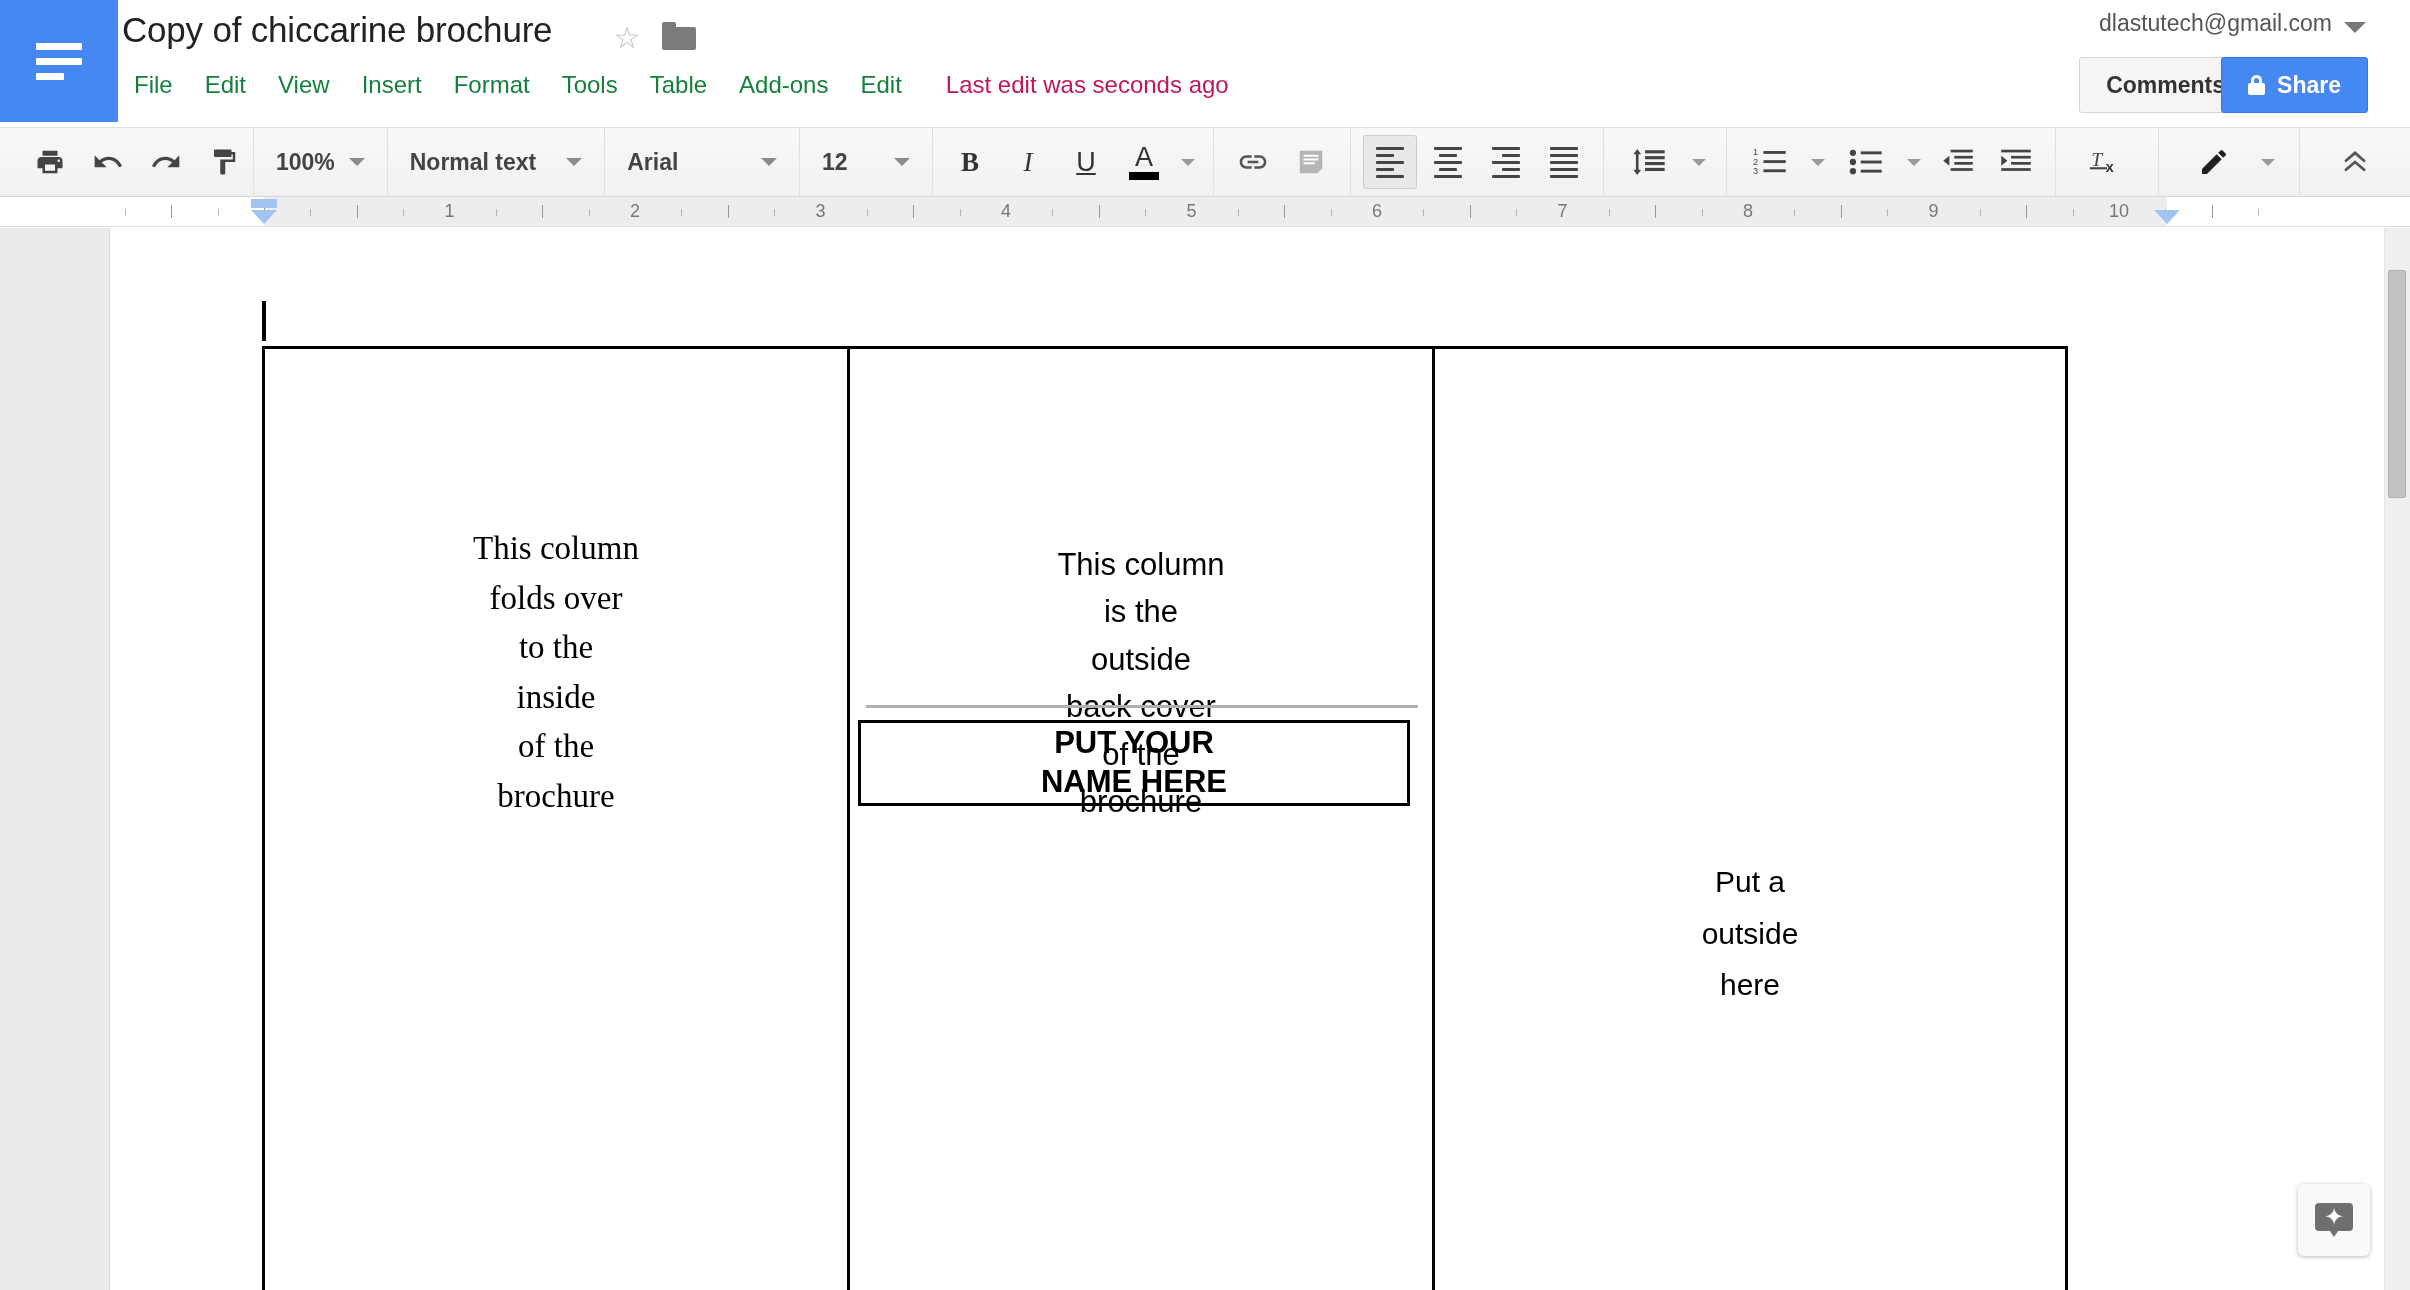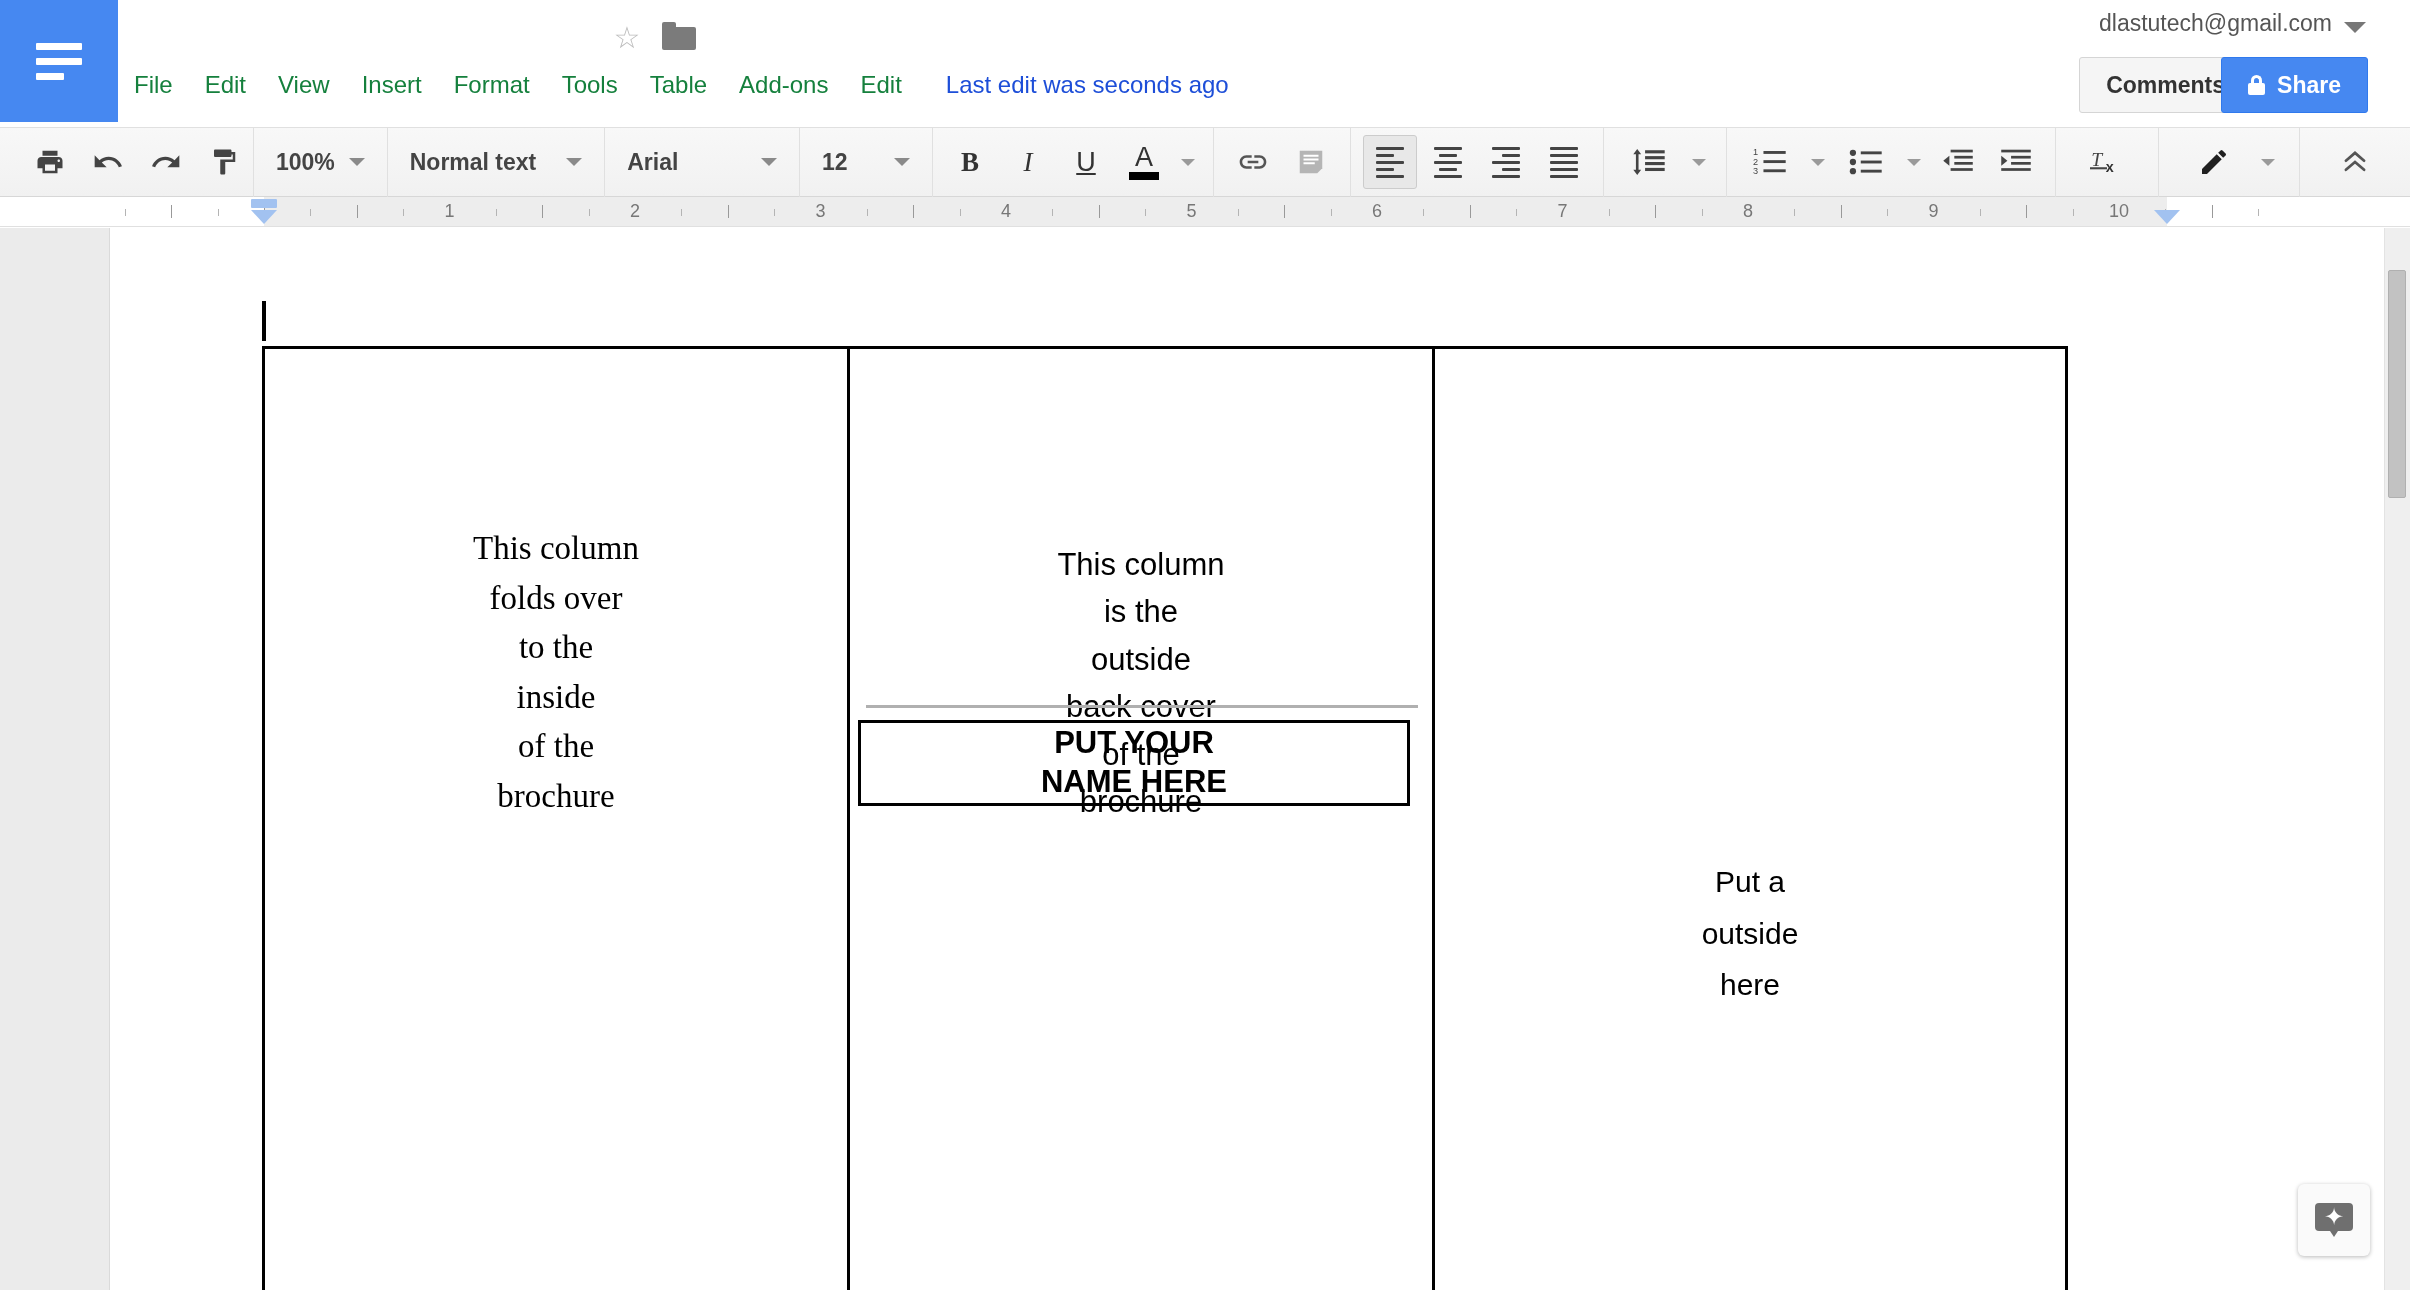--- a/index.html
+++ b/index.html
@@ -54,21 +54,21 @@
   }
 
   #menubar {
     position: absolute; left: 118px; top: 68px; display: flex; align-items: center;
   }
   .menu-item {
     font-size: 24px; color: #15803d; padding: 0 16px; cursor: default;
     white-space: nowrap; line-height: 34px;
   }
   #last-edit {
-    font-size: 24px; color: #1d4ed8; margin-left: 28px; white-space: nowrap;
+    font-size: 24px; color: #be185d; margin-left: 28px; white-space: nowrap;
     line-height: 34px;
   }
 
   #account-email {
     position: absolute; right: 78px; top: 10px;
     font-size: 23px; color: #555; white-space: nowrap;
   }
   #account-caret {
     position: absolute; right: 44px; top: 22px;
     width: 0; height: 0;
@@ -303,20 +303,21 @@
   <div id="header">
 
     <div id="docs-logo">
       <div class="bars">
           <div></div>
           <div></div>
           <div></div>
         </div>
     </div>
 
+    <div id="doc-title">Copy of chiccarine brochure</div>
 
     <div id="star-icon">☆</div>
 
     <div id="folder-icon">
       <div class="tab"></div>
         <div class="body"></div>
     </div>
 
     <div id="menubar">
       <div class="menu-item">File</div>

